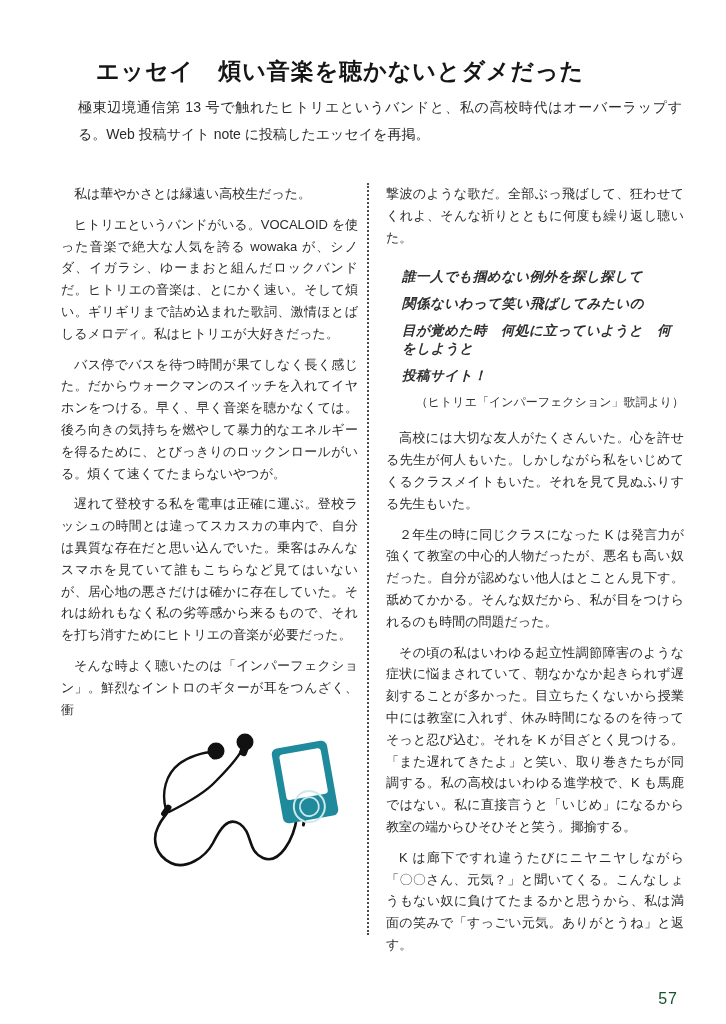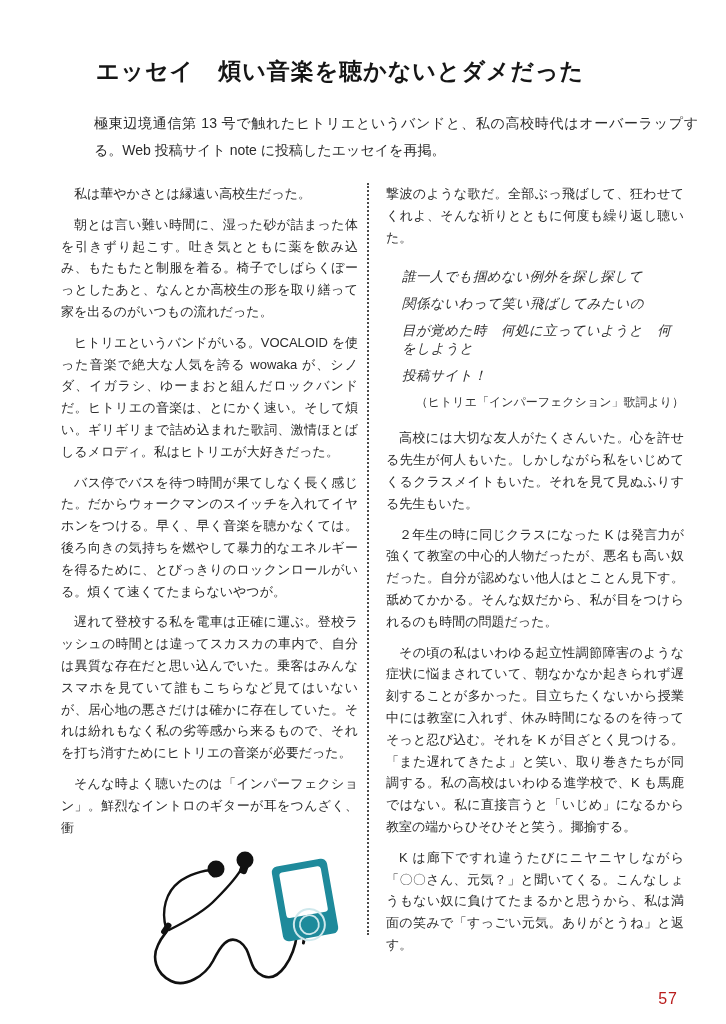--- a/index.html
+++ b/index.html
@@ -6,65 +6,64 @@
   .page {
     position:relative; width:726px; height:1024px; background:#ffffff;
     font-family:"Liberation Sans","DejaVu Sans",sans-serif; color:#2b2b2b;
     overflow:hidden; margin:0 auto;
   }
   .title {
     position:absolute; left:84px; top:44px; margin:12px;
     font-size:23px; font-weight:bold; color:#161616; letter-spacing:1px;
   }
   .intro {
-    position:absolute; left:78px; top:94px; width:604px; margin:16px;
+    position:absolute; left:78px; top:94px; width:604px; margin:0;
     font-size:14px; line-height:27px; text-align:justify; color:#2b2b2b;
   }
   .columns { position:absolute; left:61px; top:183px; width:626px; display:flex; }
   .col-left  { width:297px; }
   .col-right { width:298px; }
   .divider {
     width:0; height:752px; border-left:2px dotted #4a4a4a;
     margin-left:9px; margin-right:17px; flex:none;
   }
   .para {
     margin:0 0 9px; font-size:13px; line-height:21.8px;
     text-align:justify; text-indent:1em; color:#2b2b2b;
   }
   .para.no-indent { text-indent:0; }
   .quote { margin:20px 0 14px 16px; }
   .lyric-line {
     margin:0 0 9px; font-size:13.5px; font-style:italic;
-    line-height:18px; color:#2f2f2f; letter-spacing:0.5px;
+    line-height:18px; color:#2f2f2f; letter-spacing:0.5px;font-weight:bold;
   }
   .credit {
     margin:6px 0 16px; font-size:12px; color:#333; text-align:right;
   }
   .illustration { display:block; margin:12px 0 0 12px; }
   .page-number {
     position:absolute; right:48px; bottom:16px;
-    font-size:16px; color:#b91c1c; letter-spacing:1px;
+    font-size:16px; color:#14532d; letter-spacing:1px;
   }
 </style>
 </head>
 <body>
 
 <div class="page">
 
   <h1 class="title">エッセイ　煩い音楽を聴かないとダメだった</h1>
 
   <p class="intro">極東辺境通信第 13 号で触れたヒトリエというバンドと、私の高校時代はオーバーラップする。Web 投稿サイト note に投稿したエッセイを再掲。</p>
 
   <div class="columns">
 
     <div class="col-left">
       <div>
 
       <p class="para">私は華やかさとは縁遠い高校生だった。</p>
-          <p class="para">朝とは言い難い時間に、湿った砂が詰まった体を引きずり起こす。吐き気とともに薬を飲み込み、もたもたと制服を着る。椅子でしばらくぼーっとしたあと、なんとか高校生の形を取り繕って家を出るのがいつもの流れだった。</p>
           <p class="para">ヒトリエというバンドがいる。VOCALOID を使った音楽で絶大な人気を誇る wowaka が、シノダ、イガラシ、ゆーまおと組んだロックバンドだ。ヒトリエの音楽は、とにかく速い。そして煩い。ギリギリまで詰め込まれた歌詞、激情ほとばしるメロディ。私はヒトリエが大好きだった。</p>
           <p class="para">バス停でバスを待つ時間が果てしなく長く感じた。だからウォークマンのスイッチを入れてイヤホンをつける。早く、早く音楽を聴かなくては。後ろ向きの気持ちを燃やして暴力的なエネルギーを得るために、とびっきりのロックンロールがいる。煩くて速くてたまらないやつが。</p>
           <p class="para">遅れて登校する私を電車は正確に運ぶ。登校ラッシュの時間とは違ってスカスカの車内で、自分は異質な存在だと思い込んでいた。乗客はみんなスマホを見ていて誰もこちらなど見てはいないが、居心地の悪さだけは確かに存在していた。それは紛れもなく私の劣等感から来るもので、それを打ち消すためにヒトリエの音楽が必要だった。</p>
           <p class="para">そんな時よく聴いたのは「インパーフェクション」。鮮烈なイントロのギターが耳をつんざく、衝</p>
         </div>
 
       <svg class="illustration" width="290" height="150" viewBox="0 0 290 150">
 
         <path d="M 224 84
                  C 221 108, 206 133, 190 126

